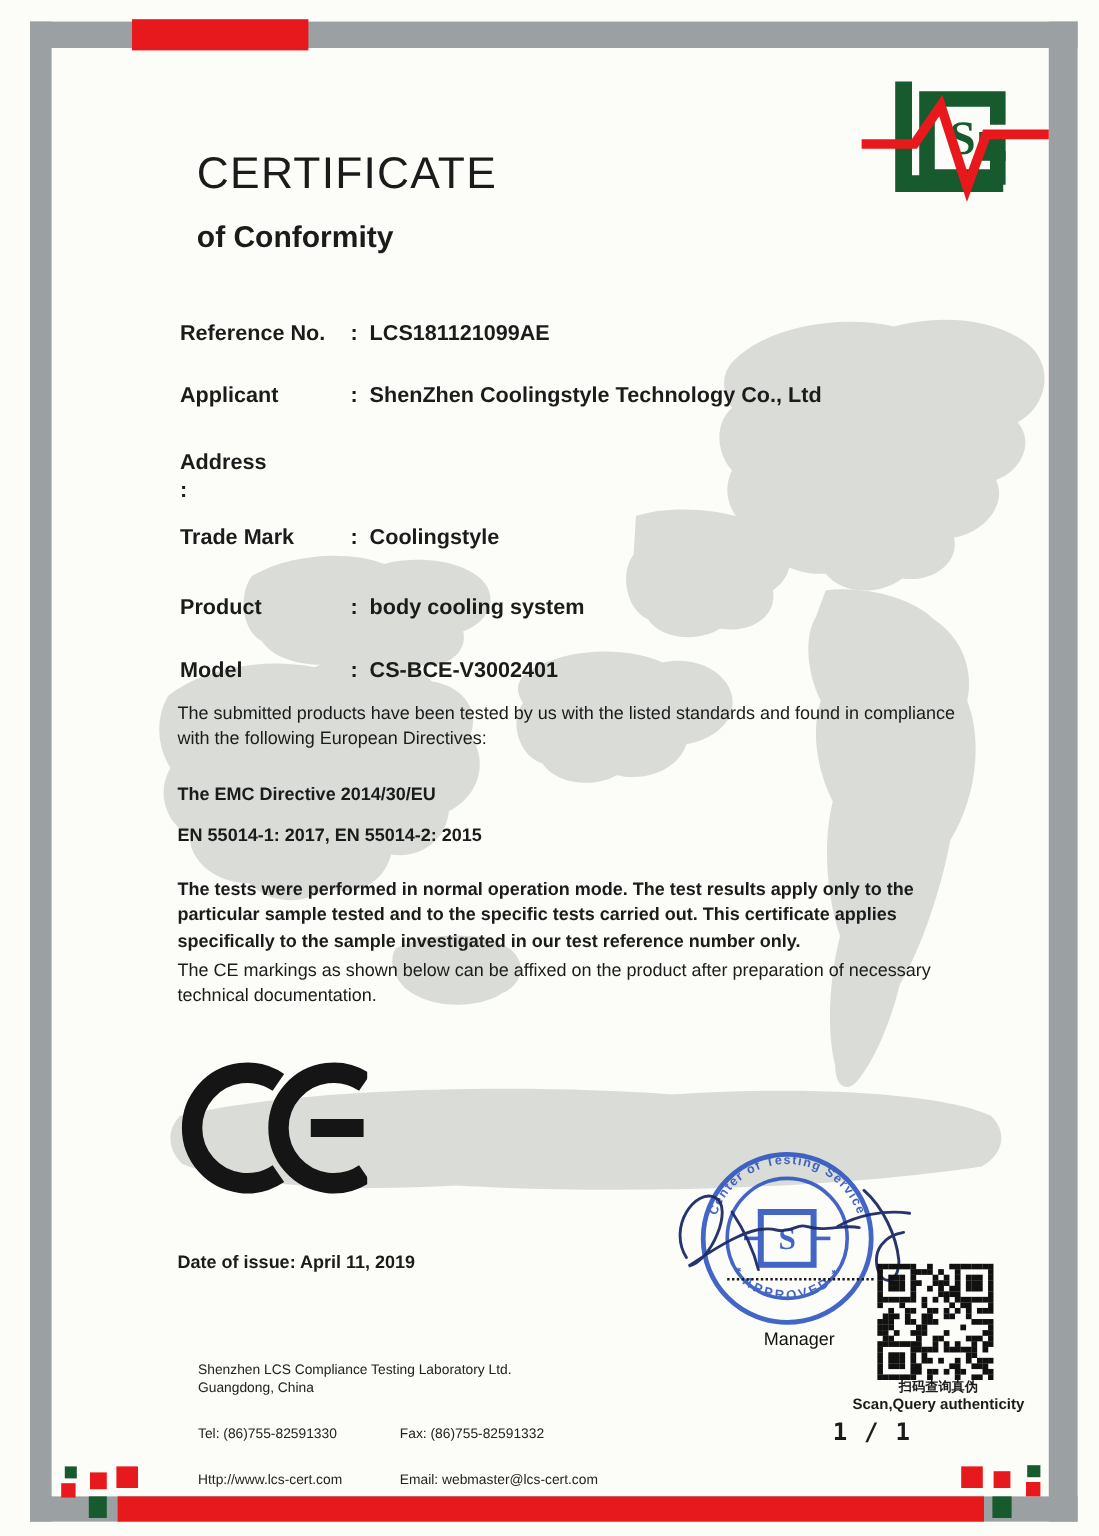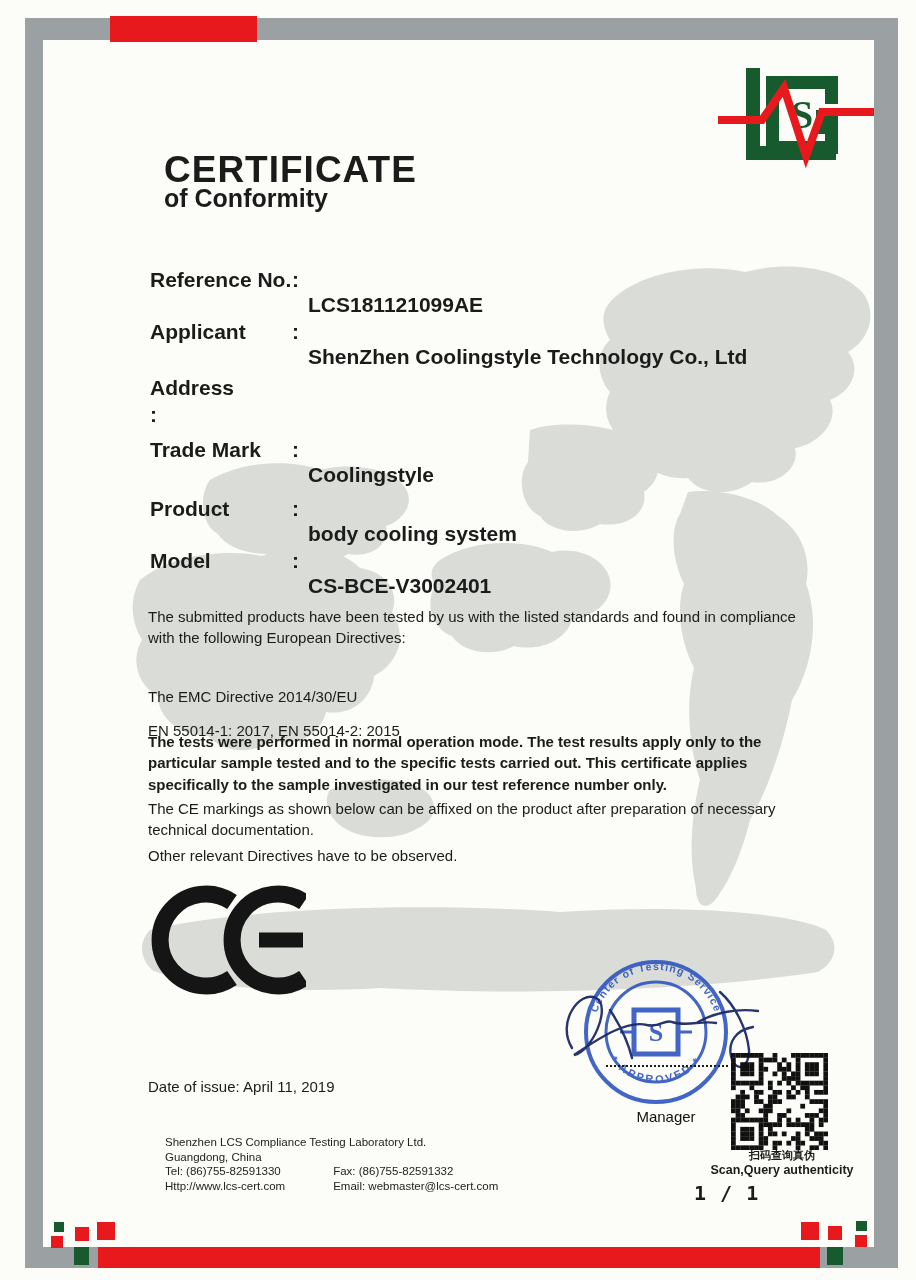--- a/index.html
+++ b/index.html
@@ -8,33 +8,33 @@
     background:#fcfcf8;overflow:hidden;
     font-family:"Liberation Sans", sans-serif;color:#1b1b1b;
   }
   .abs{position:absolute;}
   
   .bar{position:absolute;background:#9ba0a2;}
   .red{background:#e8191c;}
   .green{background:#175a2e;}
   .sq{position:absolute;}
   
-  .title1{position:absolute;left:164px;top:149px;font-size:37px;font-weight:bold;letter-spacing:1px;}
+  .title1{position:absolute;left:164px;top:124px;font-size:37px;font-weight:normal;letter-spacing:1px;}
   .title2{position:absolute;left:164px;top:184px;font-size:25px;font-weight:bold;}
   
-  .field-row{position:absolute;left:150px;width:648px;display:flex;font-size:21px;font-weight:bold;line-height:1.3;}
+  .field-row{position:absolute;left:150px;width:648px;display:flex;font-size:18px;font-weight:bold;line-height:1.3;}
   .field-label{width:142px;flex:none;}
   .field-colon{width:16px;flex:none;}
-  .field-value{flex:1;margin-top:25px;}
+  .field-value{flex:1;}
   
   .para{position:absolute;left:148px;width:650px;font-size:15px;line-height:1.42;}
-  .bold{font-weight:normal;margin-top:34px;}
+  .bold{font-weight:bold;}
   
   .footer{position:absolute;left:165px;top:1135px;width:560px;font-size:11.5px;line-height:1.28;color:#222;}
-  .footer .col1{display:inline-block;width:165px;}
+  .footer .col1{display:inline-block;width:165px;margin-top:24px;}
   .page-no{position:absolute;left:694px;top:1181px;font-family:"DejaVu Sans Mono",monospace;font-weight:bold;font-size:20px;letter-spacing:1px;}
   
   .dotline{position:absolute;left:606px;top:1057px;width:122px;height:8px;border-bottom:2px dotted #1a1a1a;}
   .manager{position:absolute;left:610px;top:1108px;width:112px;text-align:center;font-size:15px;color:#111;}
   .qr-caption{position:absolute;left:703px;top:1148px;width:158px;text-align:center;font-weight:bold;}
   .qr-caption .cn{font-size:11px;}
   .qr-caption .en{font-size:12.5px;}
 </style>
 </head>
 <body>
@@ -107,26 +107,25 @@
     <span class="field-label">Product</span>
     <span class="field-colon">:</span>
     <span class="field-value">body cooling system</span>
   </div>
   <div class="field-row" style="top:547px;">
     <span class="field-label">Model</span>
     <span class="field-colon">:</span>
     <span class="field-value">CS-BCE-V3002401</span>
   </div>
 
-  <div class="para" style="top:606px;">The submitted products have been tested by us with the listed standards and found in compliance with the following European Directives:</div>
+  <div class="para" style="top:584px;">The submitted products have been tested by us with the listed standards and found in compliance with the following European Directives:</div>
   <div class="para bold" style="top:652px;">The EMC Directive 2014/30/EU</div>
   <div class="para bold" style="top:686px;">EN 55014-1: 2017, EN 55014-2: 2015</div>
   <div class="para" style="top:731px;font-weight:bold;">The tests were performed in normal operation mode. The test results apply only to the particular sample tested and to the specific tests carried out. This certificate applies specifically to the sample investigated in our test reference number only.</div>
   <div class="para" style="top:798px;">The CE markings as shown below can be affixed on the product after preparation of necessary technical documentation.</div>
-  <div class="para" style="top:845px;">Other relevant Directives have to be observed.</div>
 
   <svg class="abs" style="left:146px;top:882px;" width="160" height="118" viewBox="0 0 160 118">
     <g stroke="#151515" stroke-width="17" fill="none" stroke-linecap="butt">
       <path d="M 86,20 A 46,46 0 1 0 86,96"></path>
       <path d="M 158,20 A 46,46 0 1 0 158,96"></path>
       <line x1="113" y1="58" x2="157" y2="58" stroke-width="15"></line>
     </g>
   </svg>
 
   <div class="para bold" style="top:1042px;">Date of issue: April 11, 2019</div>

